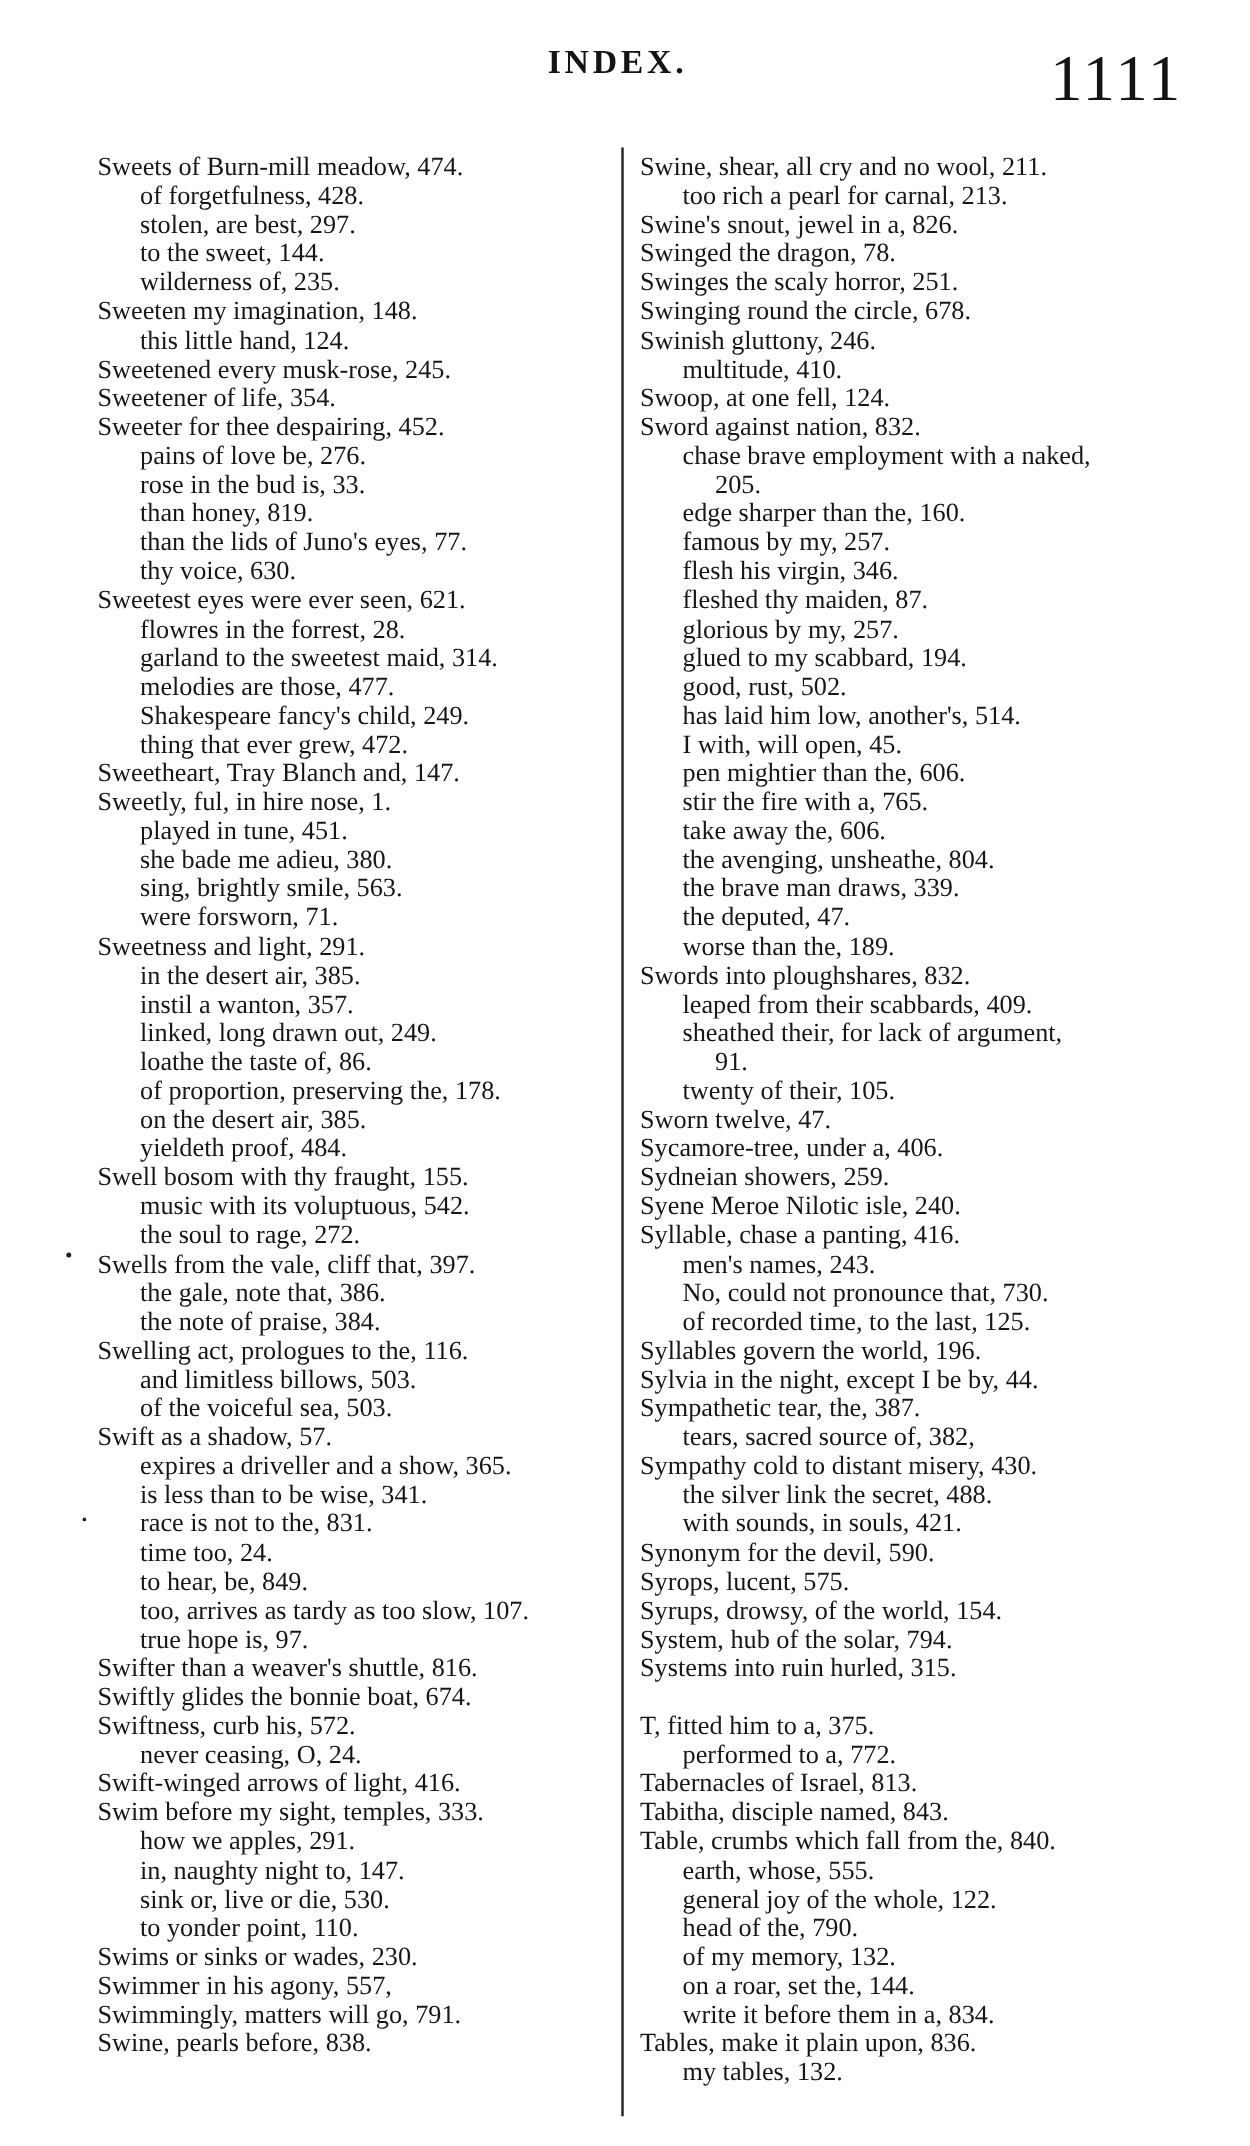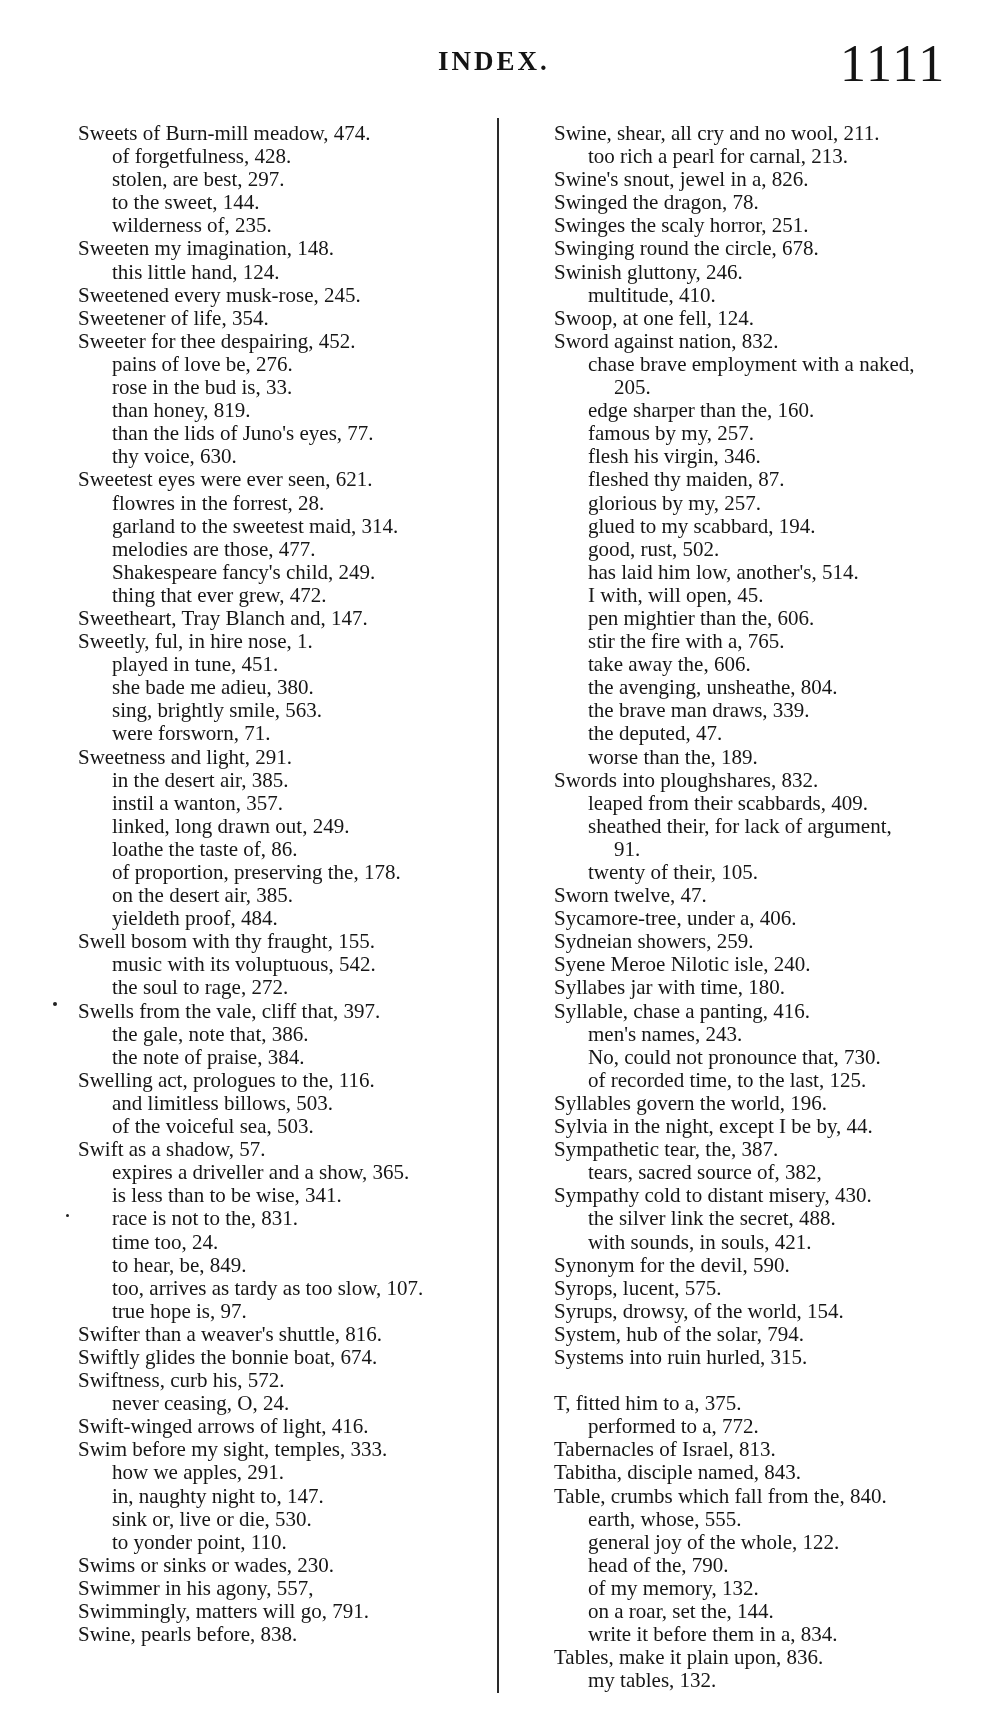--- a/index.html
+++ b/index.html
@@ -11,21 +11,21 @@
     position: relative;
     width: 1000px;
     height: 1717px;
     background: #ffffff;
     color: #161616;
     font-family: "Liberation Serif", "DejaVu Serif", serif;
     overflow: hidden;
   }
   .header-title {
     position: absolute;
-    top: 46px;
+    top: 34px;
     left: 0;
     width: 988px;
     text-align: center;
     font-size: 27px;
     font-weight: bold;
     letter-spacing: 3px;
     color: #141414;
   }
   .page-number {
     position: absolute;
@@ -36,21 +36,21 @@
     color: #141414;
   }
   .column {
     position: absolute;
     top: 122px;
     font-size: 21px;
     line-height: 23.1px;
     color: #161616;
   }
   .column-left  { left: 78px;  width: 412px; }
-  .column-right { left: 512px; width: 430px; margin-left: 42px; }
+  .column-right { left: 512px; width: 430px; }
   .line {
     white-space: nowrap;
     min-height: 23.1px;
   }
   .indent-0 { margin-left: 0; }
   .indent-1 { margin-left: 34px; }
   .indent-2 { margin-left: 60px; }
   .divider {
     position: absolute;
     left: 497px;
@@ -176,21 +176,20 @@
       <div class="line indent-1">worse than the, 189.</div>
       <div class="line indent-0">Swords into ploughshares, 832.</div>
       <div class="line indent-1">leaped from their scabbards, 409.</div>
       <div class="line indent-1">sheathed their, for lack of argument,</div>
       <div class="line indent-2">91.</div>
       <div class="line indent-1">twenty of their, 105.</div>
       <div class="line indent-0">Sworn twelve, 47.</div>
       <div class="line indent-0">Sycamore-tree, under a, 406.</div>
       <div class="line indent-0">Sydneian showers, 259.</div>
       <div class="line indent-0">Syene Meroe Nilotic isle, 240.</div>
-      <div class="line indent-0">Syllabes jar with time, 180.</div>
       <div class="line indent-0">Syllable, chase a panting, 416.</div>
       <div class="line indent-1">men's names, 243.</div>
       <div class="line indent-1">No, could not pronounce that, 730.</div>
       <div class="line indent-1">of recorded time, to the last, 125.</div>
       <div class="line indent-0">Syllables govern the world, 196.</div>
       <div class="line indent-0">Sylvia in the night, except I be by, 44.</div>
       <div class="line indent-0">Sympathetic tear, the, 387.</div>
       <div class="line indent-1">tears, sacred source of, 382,</div>
       <div class="line indent-0">Sympathy cold to distant misery, 430.</div>
       <div class="line indent-1">the silver link the secret, 488.</div>

